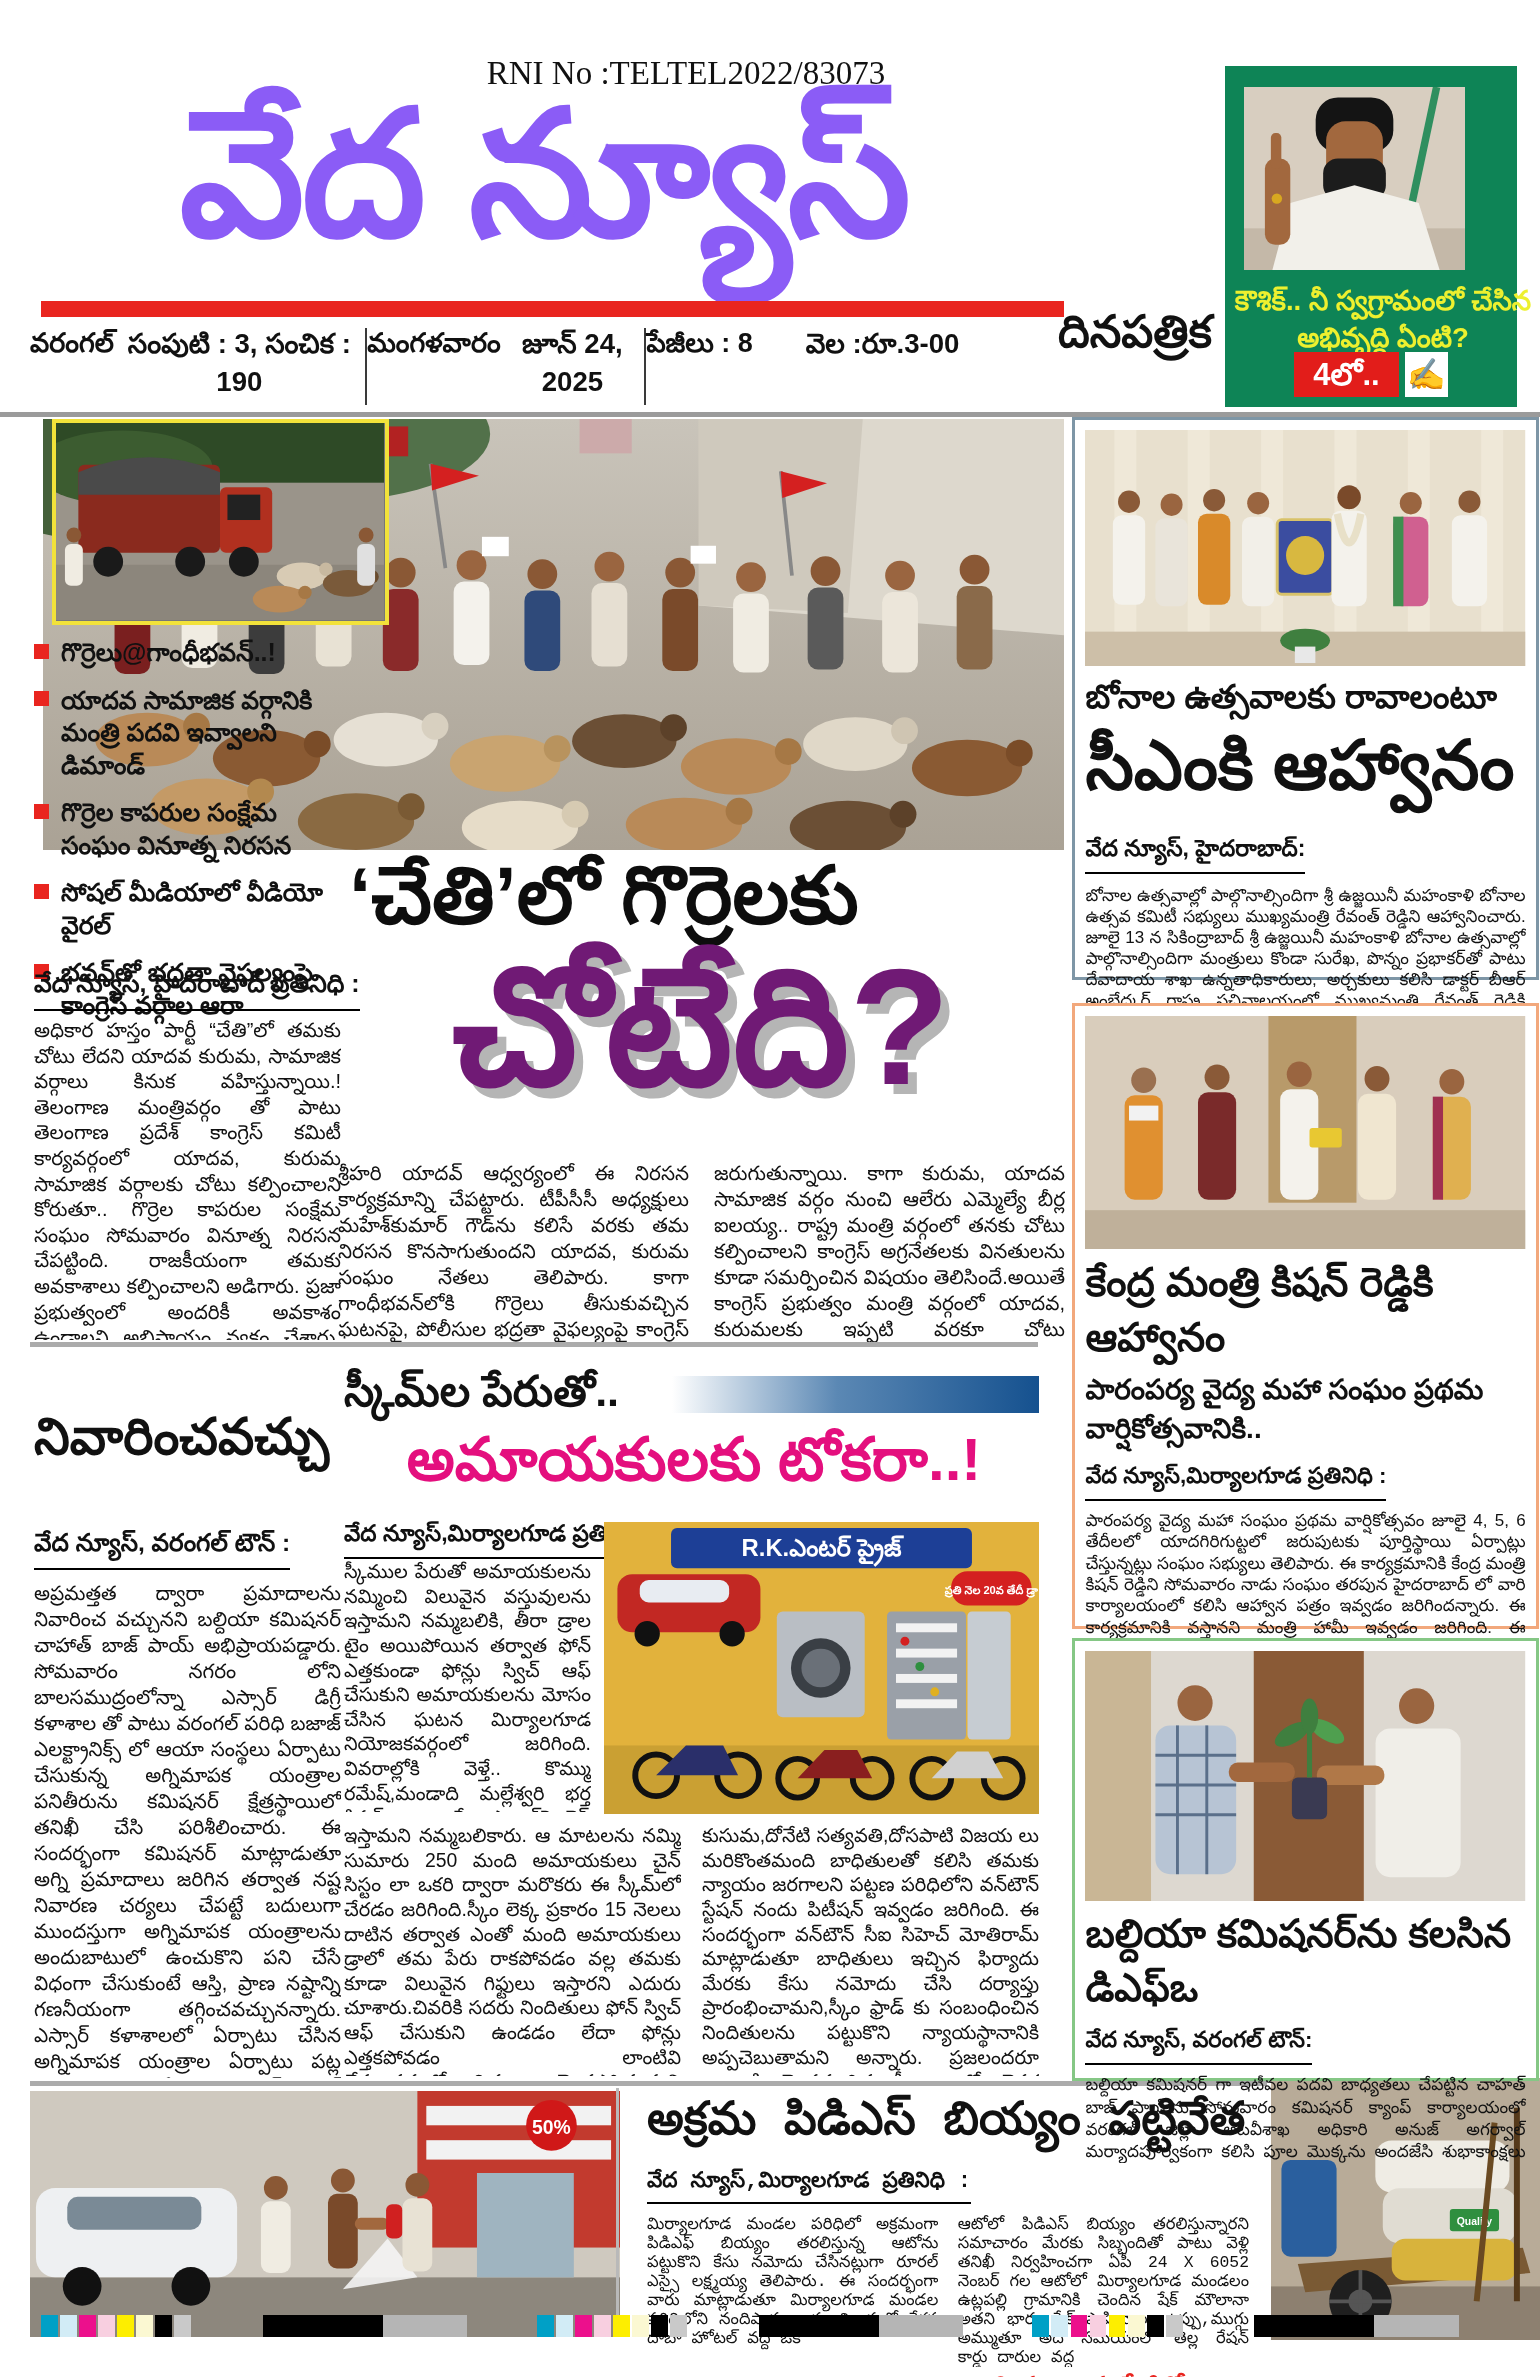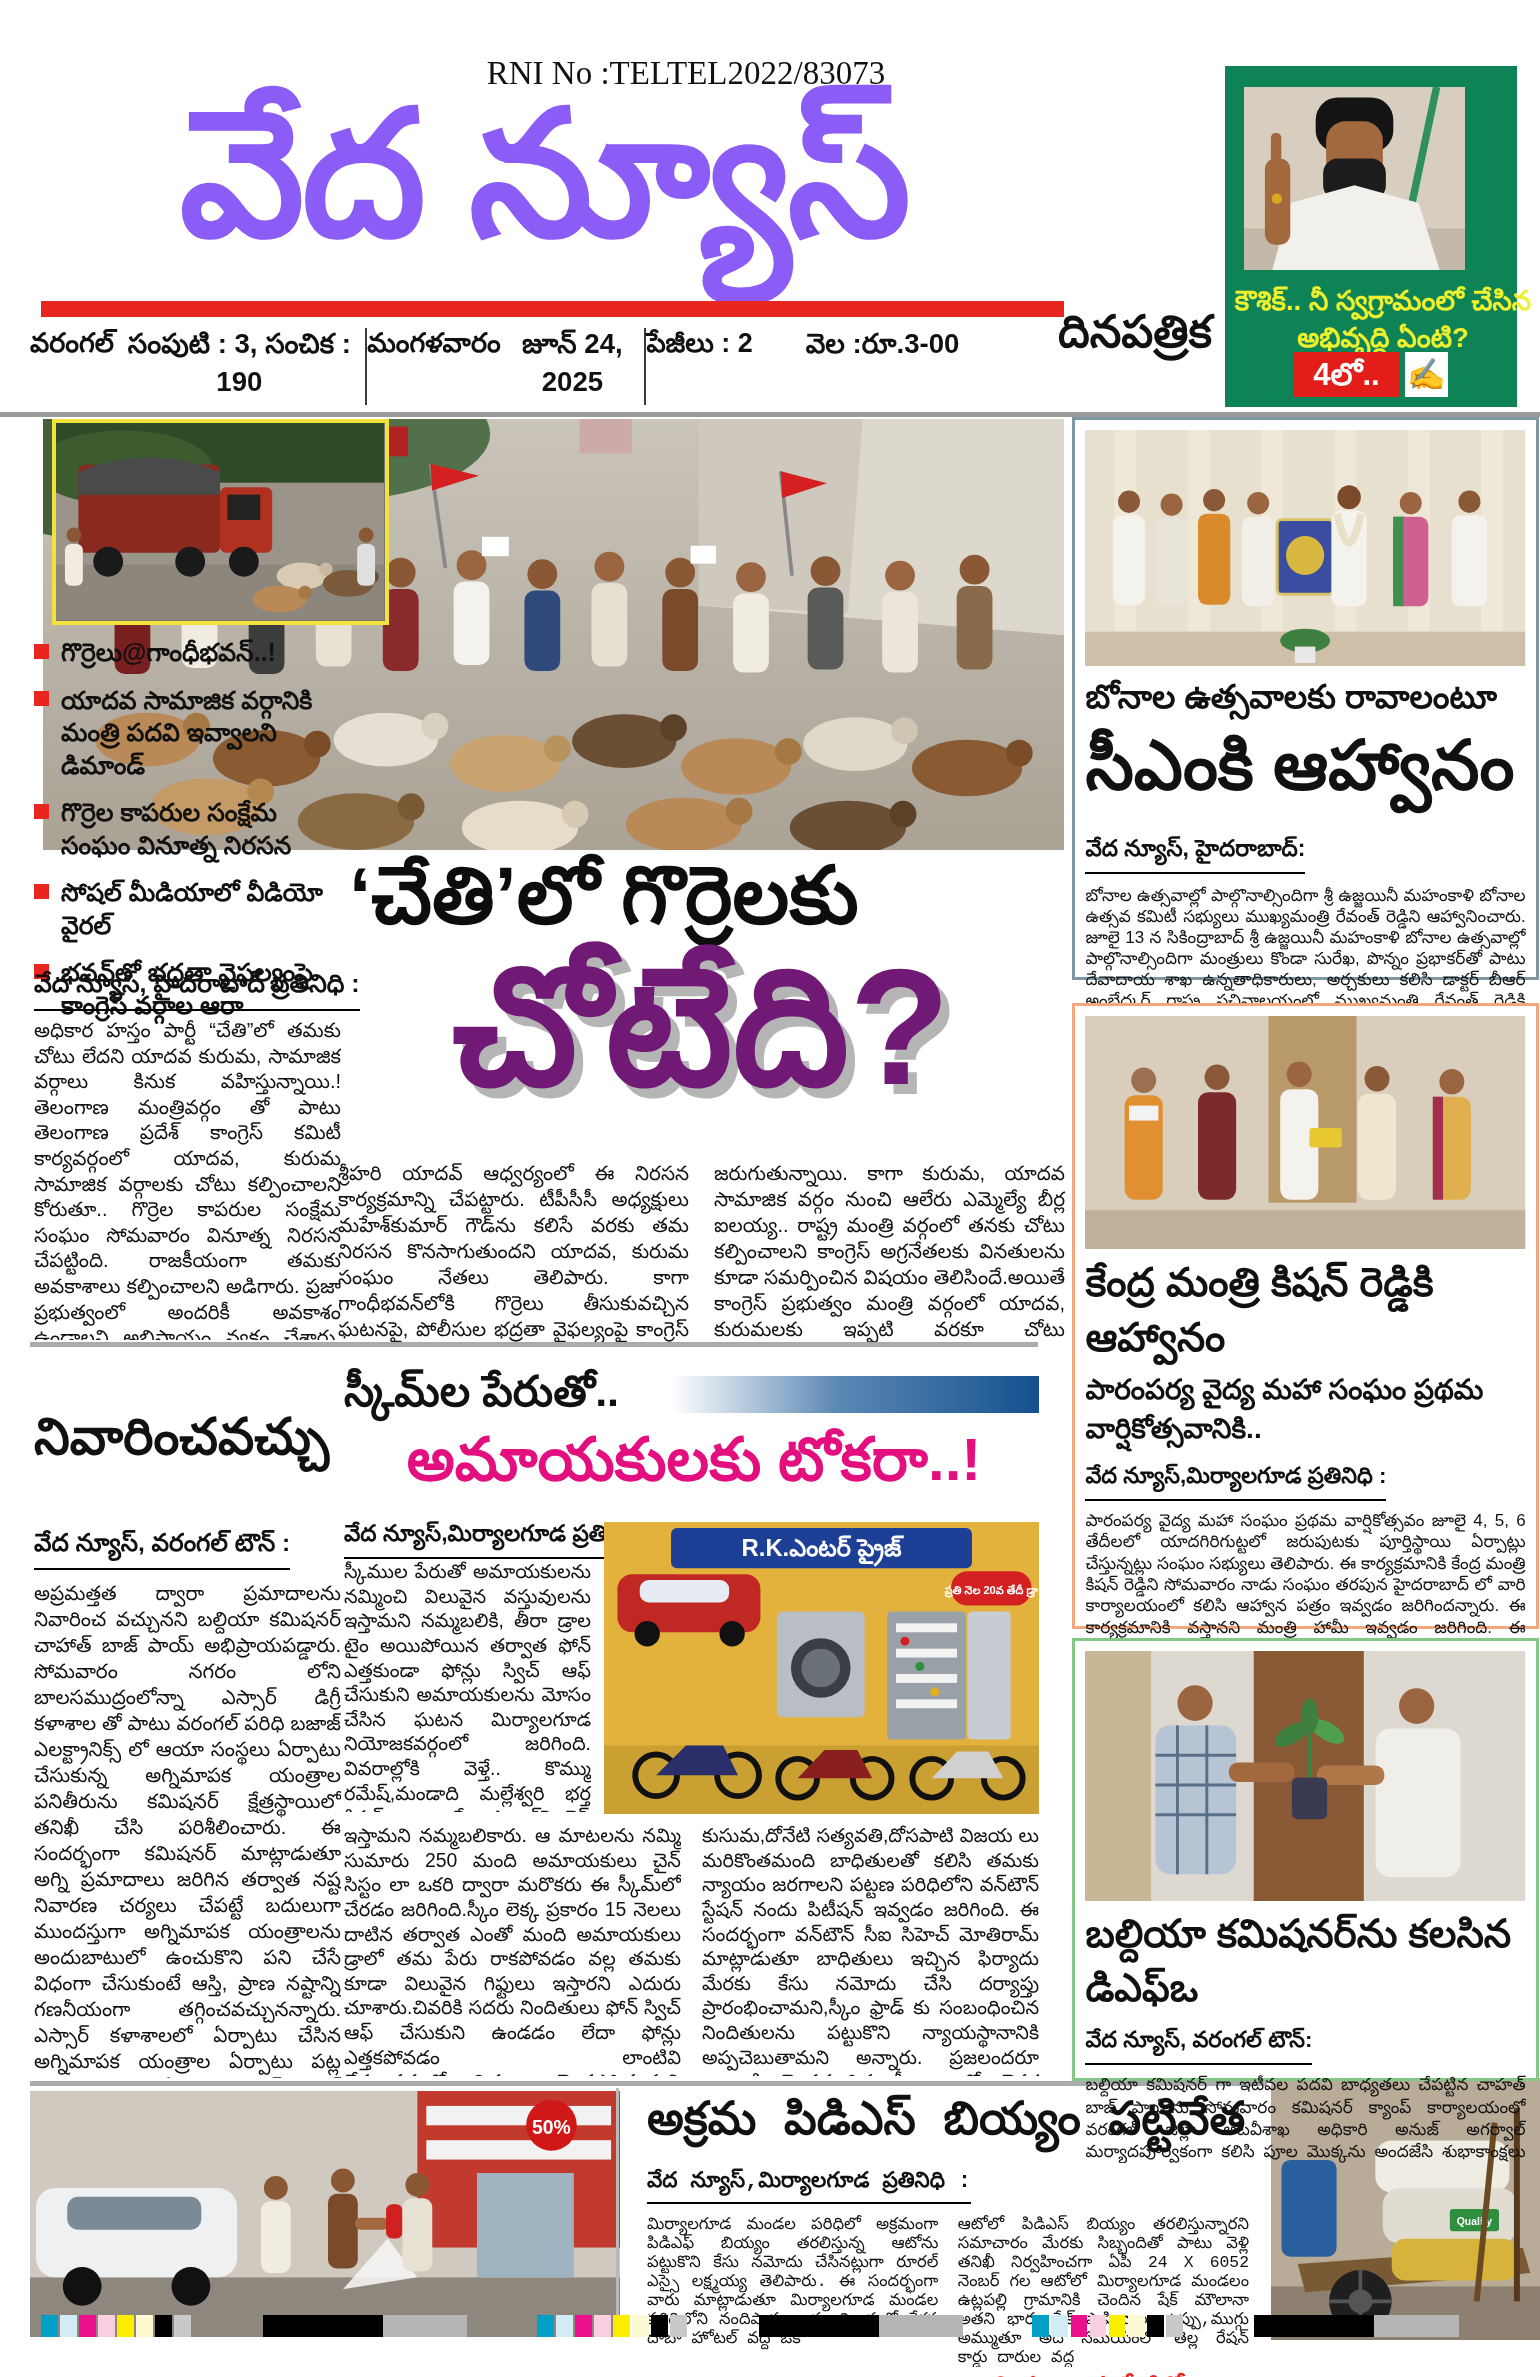--- a/index.html
+++ b/index.html
@@ -109,21 +109,21 @@
       <div class="l1">వరంగల్</div>
       <div class="l2">సంపుటి : 3,  సంచిక : 190</div>
     </div>
     <div class="ed-div"></div>
     <div class="ed-cell" style="width:277px;">
       <div class="l1">మంగళవారం</div>
       <div class="l2">జూన్ 24, 2025</div>
     </div>
     <div class="ed-div"></div>
     <div class="ed-cell" style="width:313px;">
-      <div class="l1">పేజీలు : 2</div>
+      <div class="l1">పేజీలు : 8</div>
       <div class="l2">వెల :రూ.3-00</div>
     </div>
   </div>
   <div id="rule-top" class="abs"></div>
 
   <div id="promo" class="abs">
     <svg id="promo-photo" viewBox="0 0 296 246" preserveAspectRatio="none">
       <rect width="296" height="246" fill="#d8cec0"></rect>
       <rect x="0" y="190" width="296" height="56" fill="#c4b8a8"></rect>
       <line x1="258" y1="0" x2="206" y2="246" stroke="#2f8f5f" stroke-width="10"></line>

